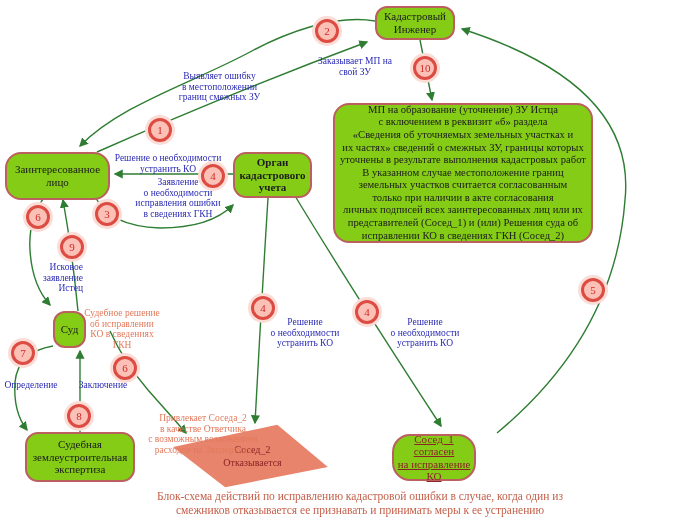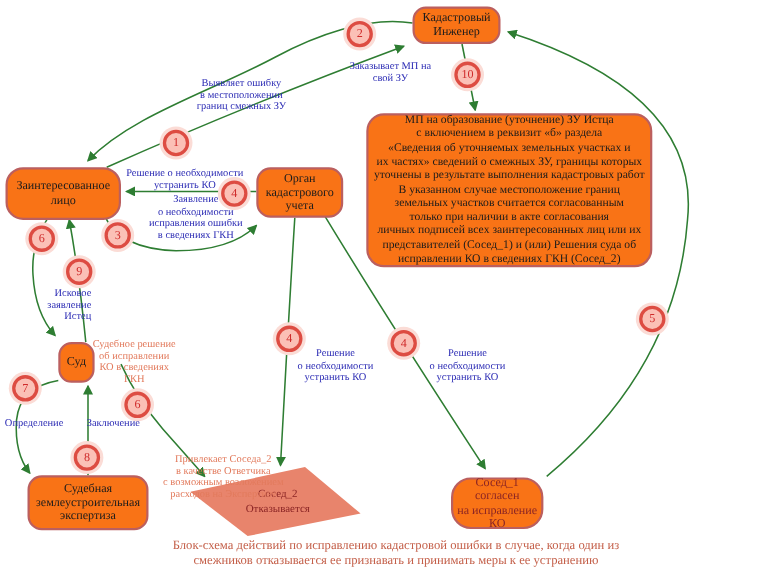--- a/index.html
+++ b/index.html
@@ -5,21 +5,21 @@
   * { box-sizing: border-box; margin: 0; padding: 0; }
   html,body { background:#ffffff; }
   #stage {
     position: relative; width: 700px; height: 522px; overflow: hidden;
     background: #ffffff;
     font-family: "Liberation Serif", "DejaVu Serif", serif;
   }
   #edges { position:absolute; left:0; top:0; width:700px; height:522px; z-index:1; }
   .node {
     position:absolute; z-index:2;
-    background:#f97316;
+    background:#84cc16;
     border:2px solid var(--node-border,#bb5f5f);
     border-radius:14px;
     color:#1c1c1c; font-size:11px; line-height:13px;
     display:flex; align-items:center; justify-content:center;
     text-align:center; white-space:pre-line;
   }
   .node.big { font-size:10.6px; line-height:12.6px; border-radius:16px; padding:15px 4px; }
   .node.darkred { color: var(--dark-red,#8b2525); }
   .para {
     position:absolute; z-index:1;
@@ -79,21 +79,21 @@
     <path class="edge" d="M 292,191 Q 352,290 441,426" marker-end="url(#arrow)"></path>
     <path class="edge" d="M 497,433 Q 615,335 625,200 Q 637,85 462,29" marker-end="url(#arrow)"></path>
   </svg>
 
   <div class="node" style="left:375px; top:6px; width:80px; height:34px; border-radius:12px;">Кадастровый
 Инженер</div>
 
   <div class="node" style="left:5px; top:152px; width:105px; height:48px; border-radius:16px;text-align:center;">Заинтересованное
 лицо</div>
 
-  <div class="node" style="left:233px; top:152px; width:79px; height:46px; border-radius:13px; line-height:12.5px;">Орган
+  <div class="node" style="left:233px; top:152px; width:79px; height:46px; border-radius:13px; line-height:12.5px;font-weight:bold;">Орган
 кадастрового
 учета</div>
 
   <div class="node big" style="left:333px; top:103px; width:260px; height:140px;">МП на образование (уточнение) ЗУ Истца
 с включением в реквизит «б» раздела
 «Сведения об уточняемых земельных участках и
 их частях» сведений о смежных ЗУ, границы которых
 уточнены в результате выполнения кадастровых работ
 В указанном случае местоположение границ
 земельных участков считается согласованным
@@ -101,21 +101,21 @@
 личных подписей всех заинтересованных лиц или их
 представителей (Сосед_1) и (или) Решения суда об
 исправлении КО в сведениях ГКН (Сосед_2)</div>
 
   <div class="node" style="left:53px; top:311px; width:33px; height:37px; border-radius:12px;">Суд</div>
 
   <div class="node" style="left:25px; top:432px; width:110px; height:50px; border-radius:13px; line-height:12.5px;">Судебная
 землеустроительная
 экспертиза</div>
 
-  <div class="node darkred" style="left:410px; top:434px; width:84px; height:47px; border-radius:18px; line-height:12.5px;">Сосед_1
+  <div class="node darkred" style="left:392px; top:434px; width:84px; height:47px; border-radius:18px; line-height:12.5px;text-decoration:underline;">Сосед_1
 согласен
 на исправление КО</div>
 
   <div class="para-label" style="left:200px; top:443px; width:105px;">Сосед_2
 Отказывается</div>
 
   <div class="circle" style="left:148px; top:118px;">1</div>
   <div class="circle" style="left:315px; top:19px;">2</div>
   <div class="circle" style="left:95px;  top:202px;">3</div>
   <div class="circle" style="left:201px; top:164px;">4</div>

